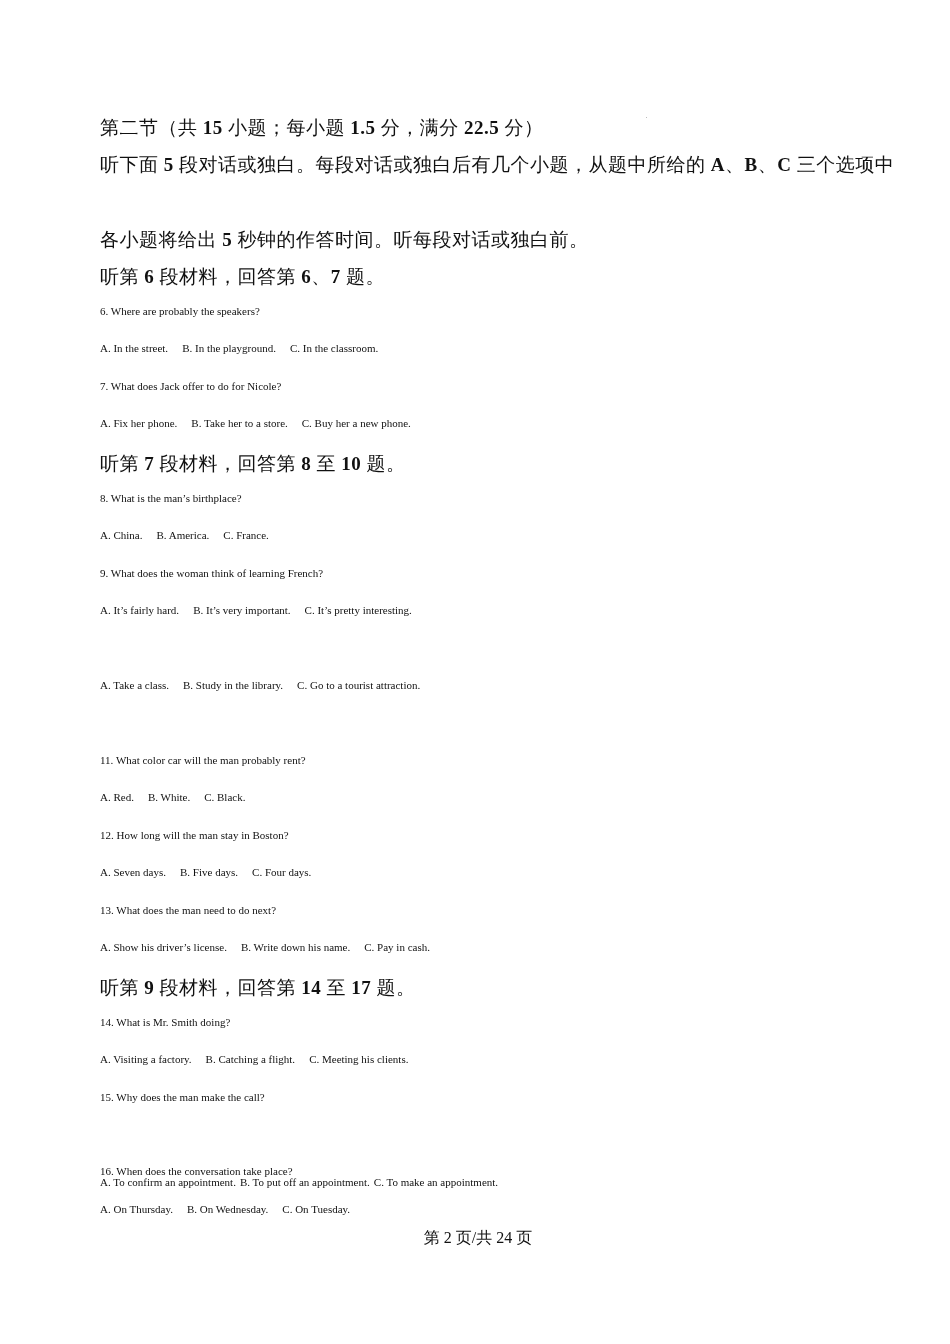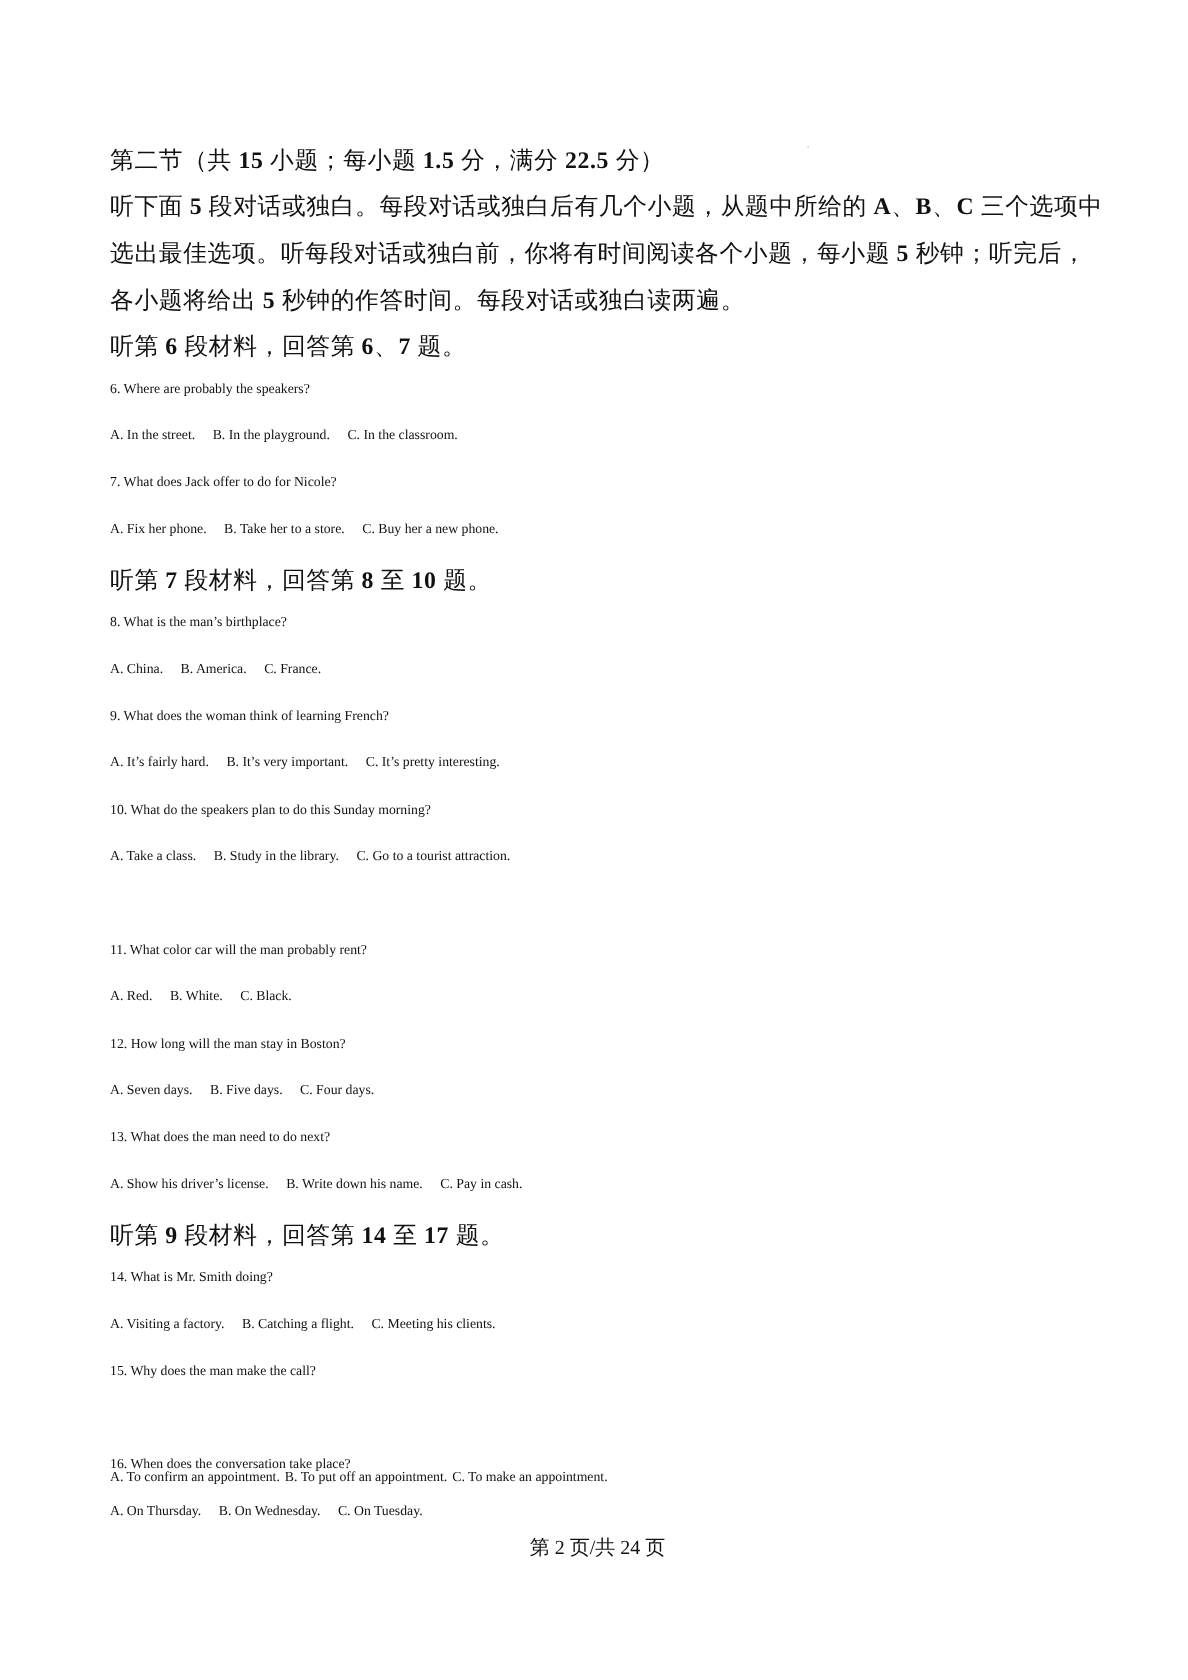--- a/index.html
+++ b/index.html
@@ -16,21 +16,21 @@
       color: #111111;
     }
     .page {
       position: absolute;
       left: 0; top: 0;
       width: 950px;
       height: 1344px;
     }
     .line {
       position: absolute;
-      left: 88px;
+      left: 100px;
       white-space: nowrap;
     }
     .cn {
       font-size: 19px;
       letter-spacing: 0.5px;
     }
     .en {
       font-size: 11px;
     }
     b { font-weight: bold; }
@@ -56,35 +56,33 @@
   </style>
 </head>
 <body>
 
 <div class="page">
   <div class="dot"></div>
 
   <div class="line cn" style="top:115px;"><span>第二节（共 </span><b>15</b><span> 小题；每小题 </span><b>1.5</b><span> 分，满分 </span><b>22.5</b><span> 分）</span></div>
 
   <div class="line cn" style="top:152px;"><span>听下面 </span><b>5</b><span> 段对话或独白。每段对话或独白后有几个小题，从题中所给的 </span><b>A</b><span>、</span><b>B</b><span>、</span><b>C</b><span> 三个选项中</span></div>
-  <div class="line cn" style="top:190px;"><span>选出最佳选项。听每段对话或独白前，你将有时间阅读各个小题，每小题 </span><b>5</b><span> 秒钟；听完后，</span></div>
-  <div class="line cn" style="top:227px;"><span>各小题将给出 </span><b>5</b><span> 秒钟的作答时间。每段对话或独白读两遍。</span></div>
+  <div class="line cn" style="top:227px;"><span>各小题将给出 </span><b>5</b><span> 秒钟的作答时间。听每段对话或独白前。</span></div>
 
   <div class="line cn" style="top:264px;"><span>听第 </span><b>6</b><span> 段材料，回答第 </span><b>6</b><span>、</span><b>7</b><span> 题。</span></div>
   <div class="line en" style="top:305px;">6. Where are probably the speakers?</div>
   <div class="line en" style="top:342px;"><span>A. In the street.</span><span class="opt-gap"></span><span>B. In the playground.</span><span class="opt-gap"></span><span>C. In the classroom.</span></div>
   <div class="line en" style="top:380px;">7. What does Jack offer to do for Nicole?</div>
   <div class="line en" style="top:417px;"><span>A. Fix her phone.</span><span class="opt-gap"></span><span>B. Take her to a store.</span><span class="opt-gap"></span><span>C. Buy her a new phone.</span></div>
 
   <div class="line cn" style="top:451px;"><span>听第 </span><b>7</b><span> 段材料，回答第 </span><b>8</b><span> 至 </span><b>10</b><span> 题。</span></div>
   <div class="line en" style="top:492px;">8. What is the man’s birthplace?</div>
   <div class="line en" style="top:529px;"><span>A. China.</span><span class="opt-gap"></span><span>B. America.</span><span class="opt-gap"></span><span>C. France.</span></div>
   <div class="line en" style="top:567px;">9. What does the woman think of learning French?</div>
   <div class="line en" style="top:604px;"><span>A. It’s fairly hard.</span><span class="opt-gap"></span><span>B. It’s very important.</span><span class="opt-gap"></span><span>C. It’s pretty interesting.</span></div>
-  <div class="line en" style="top:642px;">10. What do the speakers plan to do this Sunday morning?</div>
   <div class="line en" style="top:679px;"><span>A. Take a class.</span><span class="opt-gap"></span><span>B. Study in the library.</span><span class="opt-gap"></span><span>C. Go to a tourist attraction.</span></div>
 
   <div class="line en" style="top:754px;">11. What color car will the man probably rent?</div>
   <div class="line en" style="top:791px;"><span>A. Red.</span><span class="opt-gap"></span><span>B. White.</span><span class="opt-gap"></span><span>C. Black.</span></div>
   <div class="line en" style="top:829px;">12. How long will the man stay in Boston?</div>
   <div class="line en" style="top:866px;"><span>A. Seven days.</span><span class="opt-gap"></span><span>B. Five days.</span><span class="opt-gap"></span><span>C. Four days.</span></div>
   <div class="line en" style="top:904px;">13. What does the man need to do next?</div>
   <div class="line en" style="top:941px;"><span>A. Show his driver’s license.</span><span class="opt-gap"></span><span>B. Write down his name.</span><span class="opt-gap"></span><span>C. Pay in cash.</span></div>
 
   <div class="line cn" style="top:975px;"><span>听第 </span><b>9</b><span> 段材料，回答第 </span><b>14</b><span> 至 </span><b>17</b><span> 题。</span></div>

